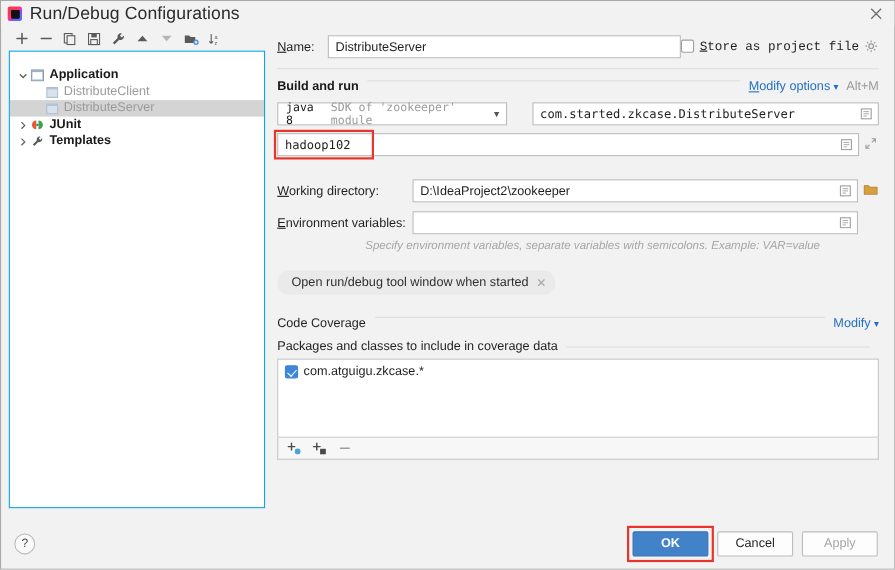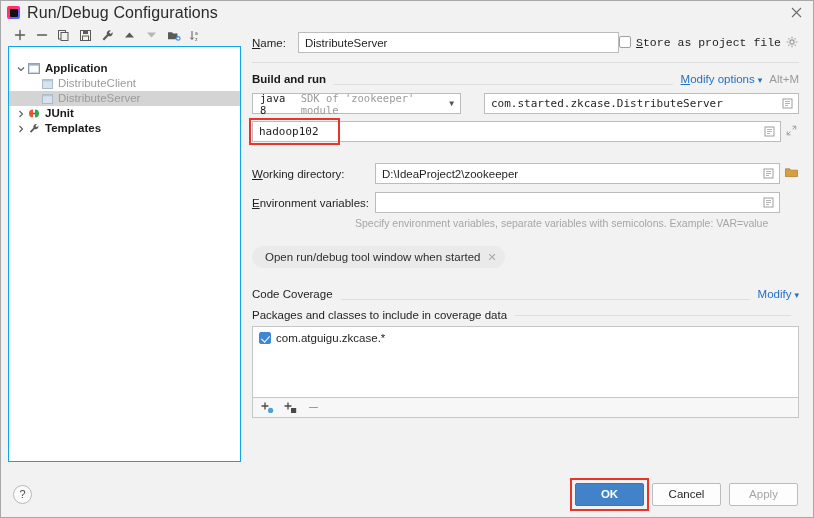--- a/index.html
+++ b/index.html
@@ -185,21 +185,21 @@
   }
   .gear-ico { width: 13px; height: 13px; color: #9a9a9a; display:flex; }
   .gear-ico svg { display:block; }
 
   .hsep {
     height: 1px; background: #dedede;
     margin: 9px 0 0 0;
   }
 
   .section-head {
-    display: flex; align-items: flex-end;
+    display: flex; align-items: flex-start;
     margin-top: 10px;
   }
   .section-title { font-weight: bold; font-size: 11.5px; color: #1a1a1a; }
   .sec-line { flex: 1 1 auto; height: 1px; background: #dedede; margin: 0 8px; }
   .link {
     color: #2470c4; font-size: 11.5px; cursor: pointer; white-space: nowrap;
   }
   .link .mn { text-decoration: underline; }
   .chev { color: #2470c4; font-size: 9px; margin-left: 3px; }
   .shortcut { color: #9a9a9a; font-size: 11.5px; margin-left: 7px; white-space: nowrap; }
@@ -239,21 +239,21 @@
   .wd-label { width: 123px; }
   .wd-field { flex: 1 1 auto; }
   .folder-ico { width: 14px; height: 13px; color: #b98a30; margin-left: 5px; flex:0 0 14px; display:flex;}
   .folder-ico svg { display:block; }
 
   .env-row { margin-top: 8px; }
   .env-label { width: 123px; }
   .env-field { flex: 1 1 auto; margin-right: 19px; }
   .hint {
     color: #a6a6a6; font-size: 10.5px;
-    margin-top: 4px; margin-left: 103px;
+    margin-top: 4px; margin-left: 80px; font-style: italic;
   }
 
   .chip-row { margin-top: 17px; }
   .chip {
     display: inline-flex; align-items: center;
     background: #eaeaea;
     border-radius: 11px;
     height: 22px;
     padding: 0 8px 0 13px;
     font-size: 11.5px;

